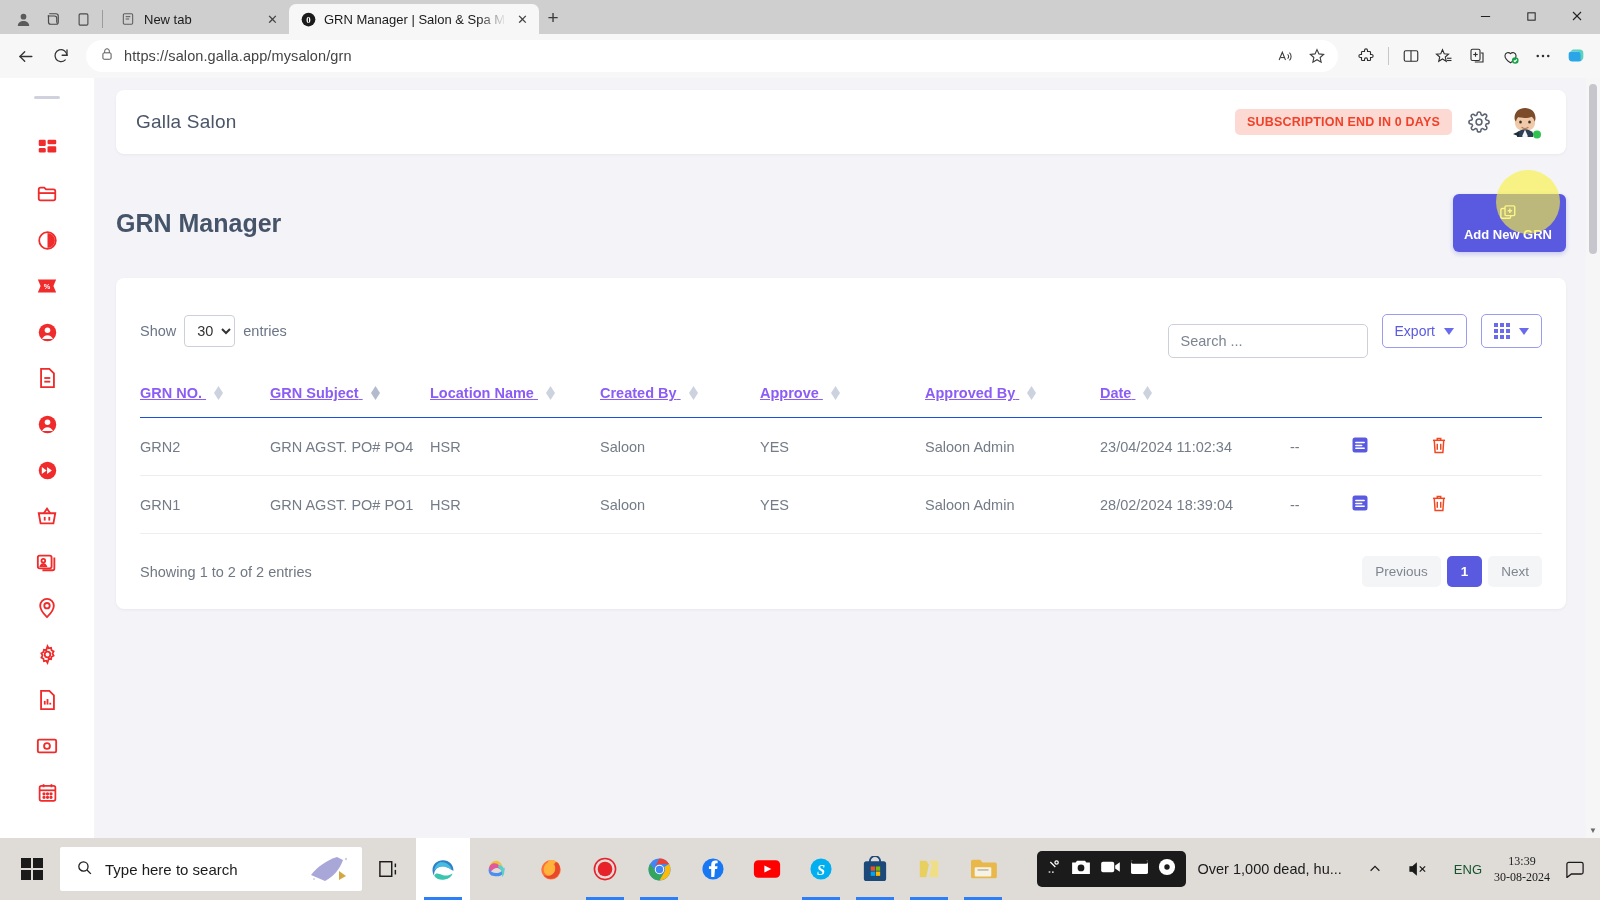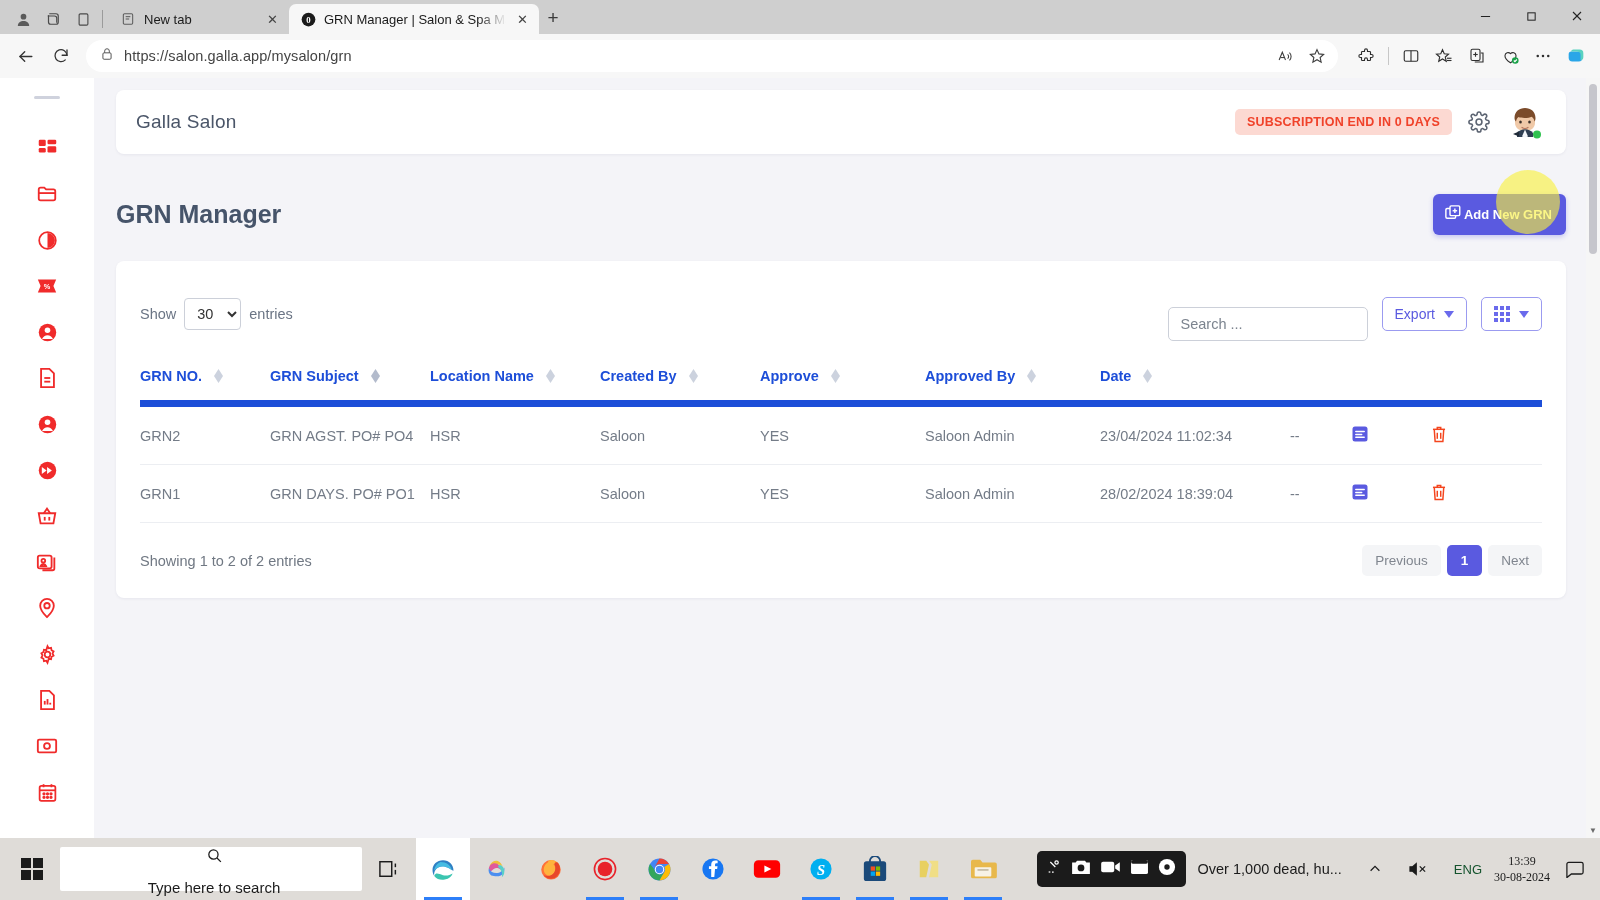--- a/index.html
+++ b/index.html
@@ -94,58 +94,58 @@
   }
   .gear-btn { color:#5c6472; display:flex; align-items:center;}
   .avatar { width: 38px; height: 38px; border-radius: 50%; position: relative; }
 
   .page-title-row { display:flex; align-items:center; justify-content:space-between; margin-top: 40px; }
   .page-title { font-size: 25px; font-weight: 700; color: #46546a; }
   .add-btn {
     background: #5a5ae0; color:#fff; border:none; border-radius: 6px;
     padding: 10px 14px 10px 11px; font-size: 13px; font-weight: 700;
     display: flex; align-items:center; gap: 2px; box-shadow: 0 2px 5px rgba(90,90,224,.3);
-    font-family: "Liberation Sans", sans-serif; position: relative;
+    font-family: "Liberation Sans", sans-serif; position: relative; flex-direction: column;
   }
   .click-halo {
     position: absolute; width: 64px; height: 64px; border-radius: 50%;
     background: rgba(248,240,60,.62); right: 6px; top: -24px; pointer-events: none;
   }
 
   .panel {
     background: #fff; border-radius: 8px; margin-top: 26px; padding: 26px 24px 22px 24px;
     box-shadow: 0 1px 3px rgba(20,25,60,.06);
   }
   .panel-controls { display:flex; align-items:center; justify-content: space-between; }
   .show-entries { display:flex; align-items:center; gap: 8px; font-size: 14.5px; color: #6b7585; }
   .len-select {
     font-family: "Liberation Sans", sans-serif; font-size: 14.5px; color: #333;
-    padding: 5px 10px 5px 8px; border: 1px solid #ccd0d9; border-radius: 4px; background:#fff;
+    padding: 5px 4px 5px 8px; border: 1px solid #ccd0d9; border-radius: 4px; background:#fff;
     height: 32px;
   }
   .ctrl-right { display: flex; align-items: center; gap: 14px; }
   .search-input {
     width: 200px; height: 34px; border: 1px solid #ccd0d9; border-radius: 5px;
     padding: 0 12px; font-size: 14.5px; color: #333; font-family: "Liberation Sans", sans-serif;
     outline: none; background: #fff; margin-top: 20px;
   }
   .search-input::placeholder { color: #7c848f; }
   .ob-btn {
     border: 1px solid #9b9bf0; background: #fff; color: #5a5ae0; border-radius: 5px;
     height: 34px; padding: 0 12px; font-size: 14px; display:flex; align-items:center; gap:9px;
     font-family: "Liberation Sans", sans-serif;
   }
   .caret { width:0;height:0;border-left:5px solid transparent;border-right:5px solid transparent;border-top:7px solid #6a6aec; }
   .grid9 { display:grid; grid-template-columns: repeat(3, 4px); grid-template-rows: repeat(3, 4px); gap: 2px; }
   .grid9 i { background:#6a6aec; display:block; width:4px; height:4px; }
 
   table.grn { width: 100%; border-collapse: collapse; margin-top: 18px; }
   table.grn th {
-    text-align: left; font-size: 14.5px; color: #1d4ed8; font-weight: 700;
-    padding: 8px 0 16px 0; border-bottom: 7px solid #1d4ed8; position: relative;
+    text-align: left; font-size: 14.5px; color: #8b5cf6; font-weight: 700;
+    padding: 8px 0 16px 0; border-bottom: 1px solid #1d4ed8; position: relative; text-decoration: underline;
   }
   table.grn th .sorticon {
     display:inline-block; width: 9px; height: 14px; margin-left: 8px; position: relative; top: 2px;
   }
   table.grn td {
     font-size: 14.5px; color: #747c88; padding: 17px 0; border-bottom: 1px solid #eceef2;
   }
   td.link a, td.link { color: #6a6ae8; }
   .row-icon-btn { display:inline-flex; align-items:center; justify-content:center; }
 
@@ -159,21 +159,21 @@
   .pg.active { background: #5a5ae0; color:#fff; font-weight:600; padding: 8px 14px; }
 
   
   .taskbar {
     position: absolute; left: 0; top: 838px; width: 1600px; height: 62px;
     background: #dfdcd8; display: flex; align-items: center; padding: 0 4px;
   }
   .start { width: 56px; height: 62px; display:flex; align-items:center; justify-content:center;}
   .tb-search {
     width: 302px; height: 44px; background: #fff; border-radius: 2px; display:flex;
-    align-items:center; gap: 12px; padding: 0 10px 0 16px; font-size: 15px; color: #1b1b1b; flex-direction: column;
+    align-items:center; gap: 12px; padding: 0 10px 0 16px; font-size: 15px; color: #1b1b1b;
   }
   .tb-search .label { flex:1; }
   .taskview { width: 54px; height:62px; display:flex; align-items:center; justify-content:center;}
   .tb-apps { display:flex; align-items:center; height: 62px; }
   .tb-app {
     width: 54px; height: 62px; display:flex; align-items:center; justify-content:center;
     position: relative;
   }
   .tb-app.open::after {
     content:""; position:absolute; bottom:0; left:8px; right:8px; height:3px; background:#2d7ff9;
@@ -664,21 +664,21 @@
                       <path d="M8 5V3h4v2"></path>
                       <path d="M4.5 5l1 14h9l1-14"></path>
                       <line x1="8" y1="9" x2="8" y2="16"></line>
                       <line x1="12" y1="9" x2="12" y2="16"></line>
                     </svg>
                 </span>
               </td>
             </tr>
             <tr>
               <td>GRN1</td>
-              <td class="link">GRN DAYS. PO# PO1</td>
+              <td class="link">GRN AGST. PO# PO1</td>
               <td>HSR</td>
               <td>Saloon</td>
               <td>YES</td>
               <td>Saloon Admin</td>
               <td>28/02/2024 18:39:04</td>
               <td>--</td>
               <td>
                 <span class="row-icon-btn">
                   <svg width="20" height="20" viewBox="0 0 24 24">
                       <rect x="3" y="3" width="18" height="18" rx="3" fill="#5a5ae0"></rect>

